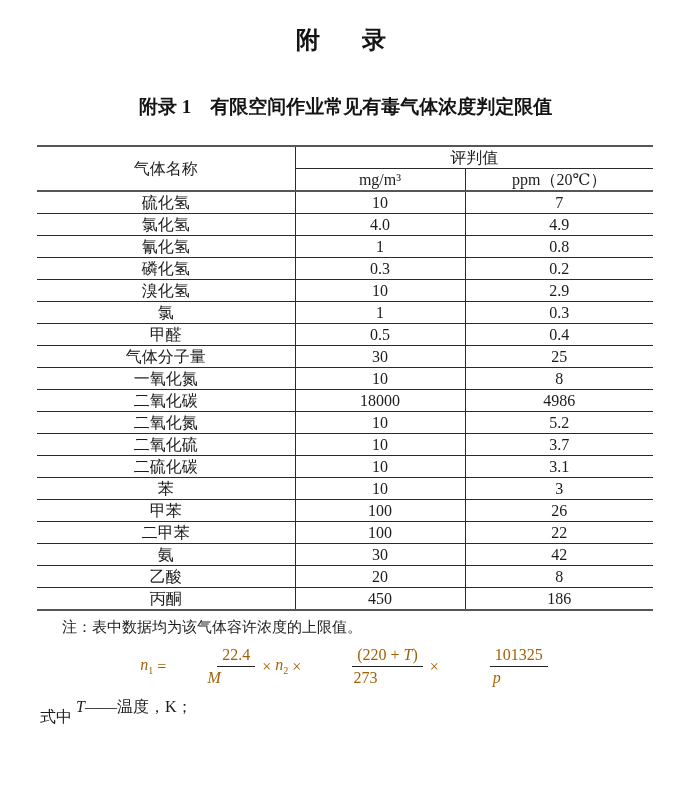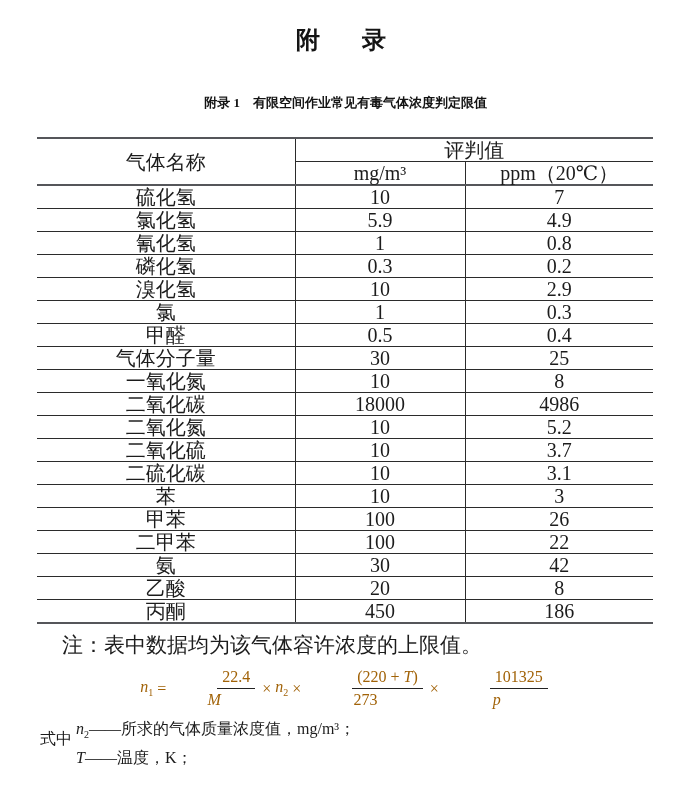--- a/index.html
+++ b/index.html
@@ -20,52 +20,52 @@
     text-align: center;
     font-size: 24px;
     font-weight: bold;
     letter-spacing: 9px;
     color: #141414;
   }
   .appendix-title {
     margin: 0;
     padding-top: 38px;
     text-align: center;
-    font-size: 13px;
+    font-size: 19px;
     font-weight: bold;
     color: #141414;
   }
 
   
   table.gas-table {
     border-collapse: collapse;
     table-layout: fixed;
     width: 616px;
     margin: 25px 0 0 37px;
-    font-size: 20px;
+    font-size: 16px;
     border-top: 2.5px solid #55565a;
     border-bottom: 2.5px solid #55565a;
   }
   .gas-table th, .gas-table td {
     padding: 0;
     height: 21px;
     text-align: center;
     vertical-align: middle;
     font-weight: normal;
     border-bottom: 1.4px solid #2b2b2b;
     line-height: 1.1;
   }
   .gas-table .v-div { border-right: 1.4px solid #2b2b2b; }
   .gas-table .head-bottom { border-bottom: 2px solid #55565a; }
   sub { font-size: 10px; }
 
   
   .table-note {
     margin: 7px 0 0 62px;
-    font-size: 21px;
+    font-size: 15px;
   }
 
   
   .formula {
     margin-top: 9px;
     display: flex;
     align-items: center;
     justify-content: center;
     font-size: 16px;
     color: #a16207;
@@ -128,21 +128,21 @@
     <tbody>
 
         <tr>
           <td class="v-div">硫化氢</td>
           <td class="v-div">10</td>
           <td>7</td>
         </tr>
 
         <tr>
           <td class="v-div">氯化氢</td>
-          <td class="v-div">5.9</td>
+          <td class="v-div">4.0</td>
           <td>4.9</td>
         </tr>
 
         <tr>
           <td class="v-div">氰化氢</td>
           <td class="v-div">1</td>
           <td>0.8</td>
         </tr>
 
         <tr>
@@ -263,23 +263,20 @@
     <span class="frac">
       <span class="fnum">101325</span>
       <span class="fden fvar">p</span>
     </span>
   </div>
 
   <div class="where">
     <span class="where-label">式中</span>
 
 
-      <div class="where-item">
-        <span class="wvar">n</span><sub class="wsub">2</sub><span class="wdesc">——所求的气体质量浓度值，mg/m³；</span>
-      </div>
 
 
       <div class="where-item">
         <span class="wvar">T</span><sub class="wsub"></sub><span class="wdesc">——温度，K；</span>
       </div>
 
     </div>
 
 </div>
 

